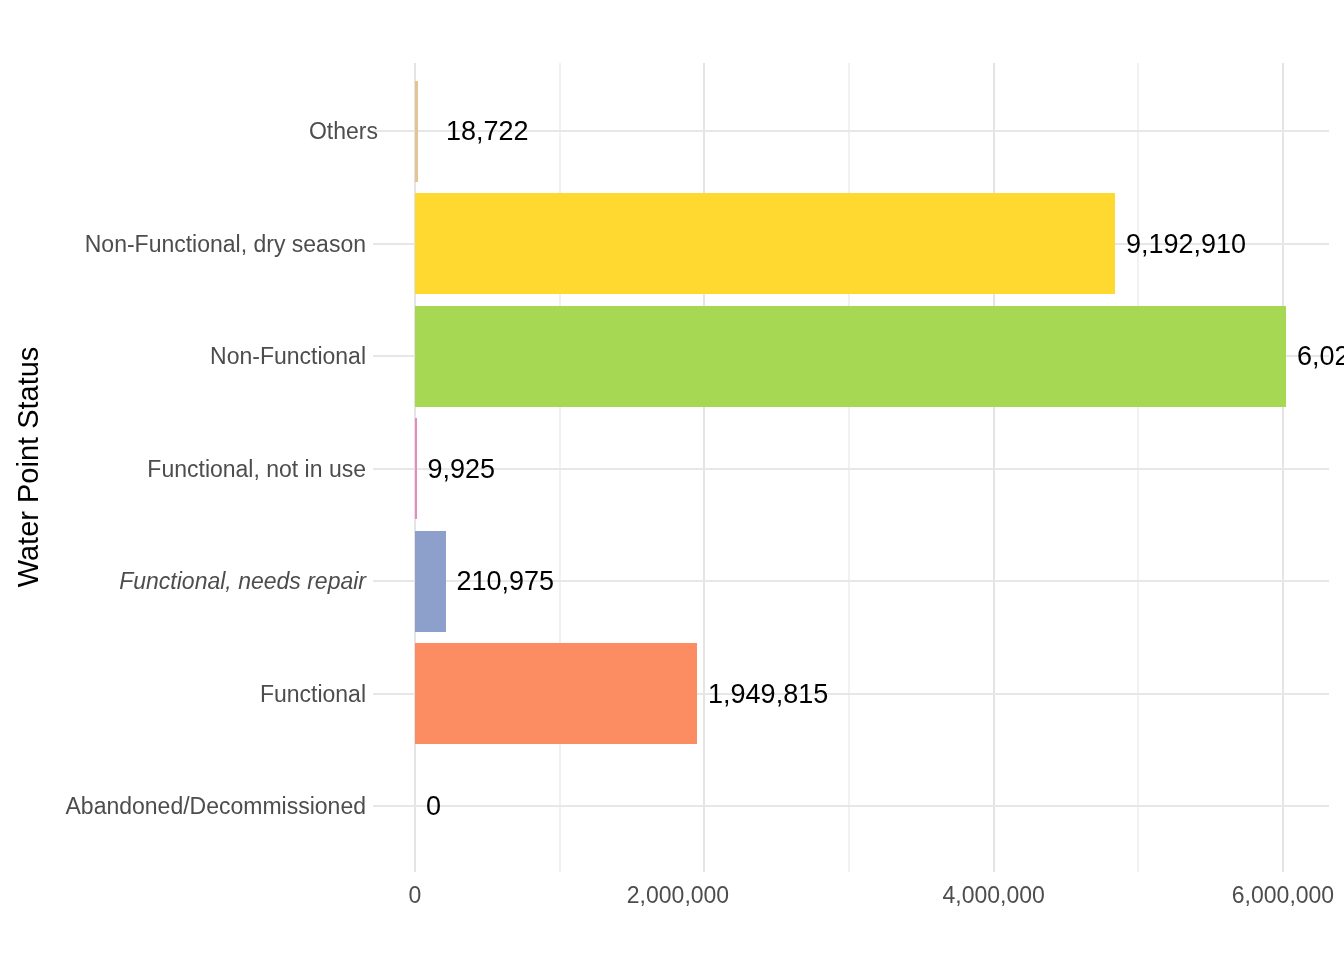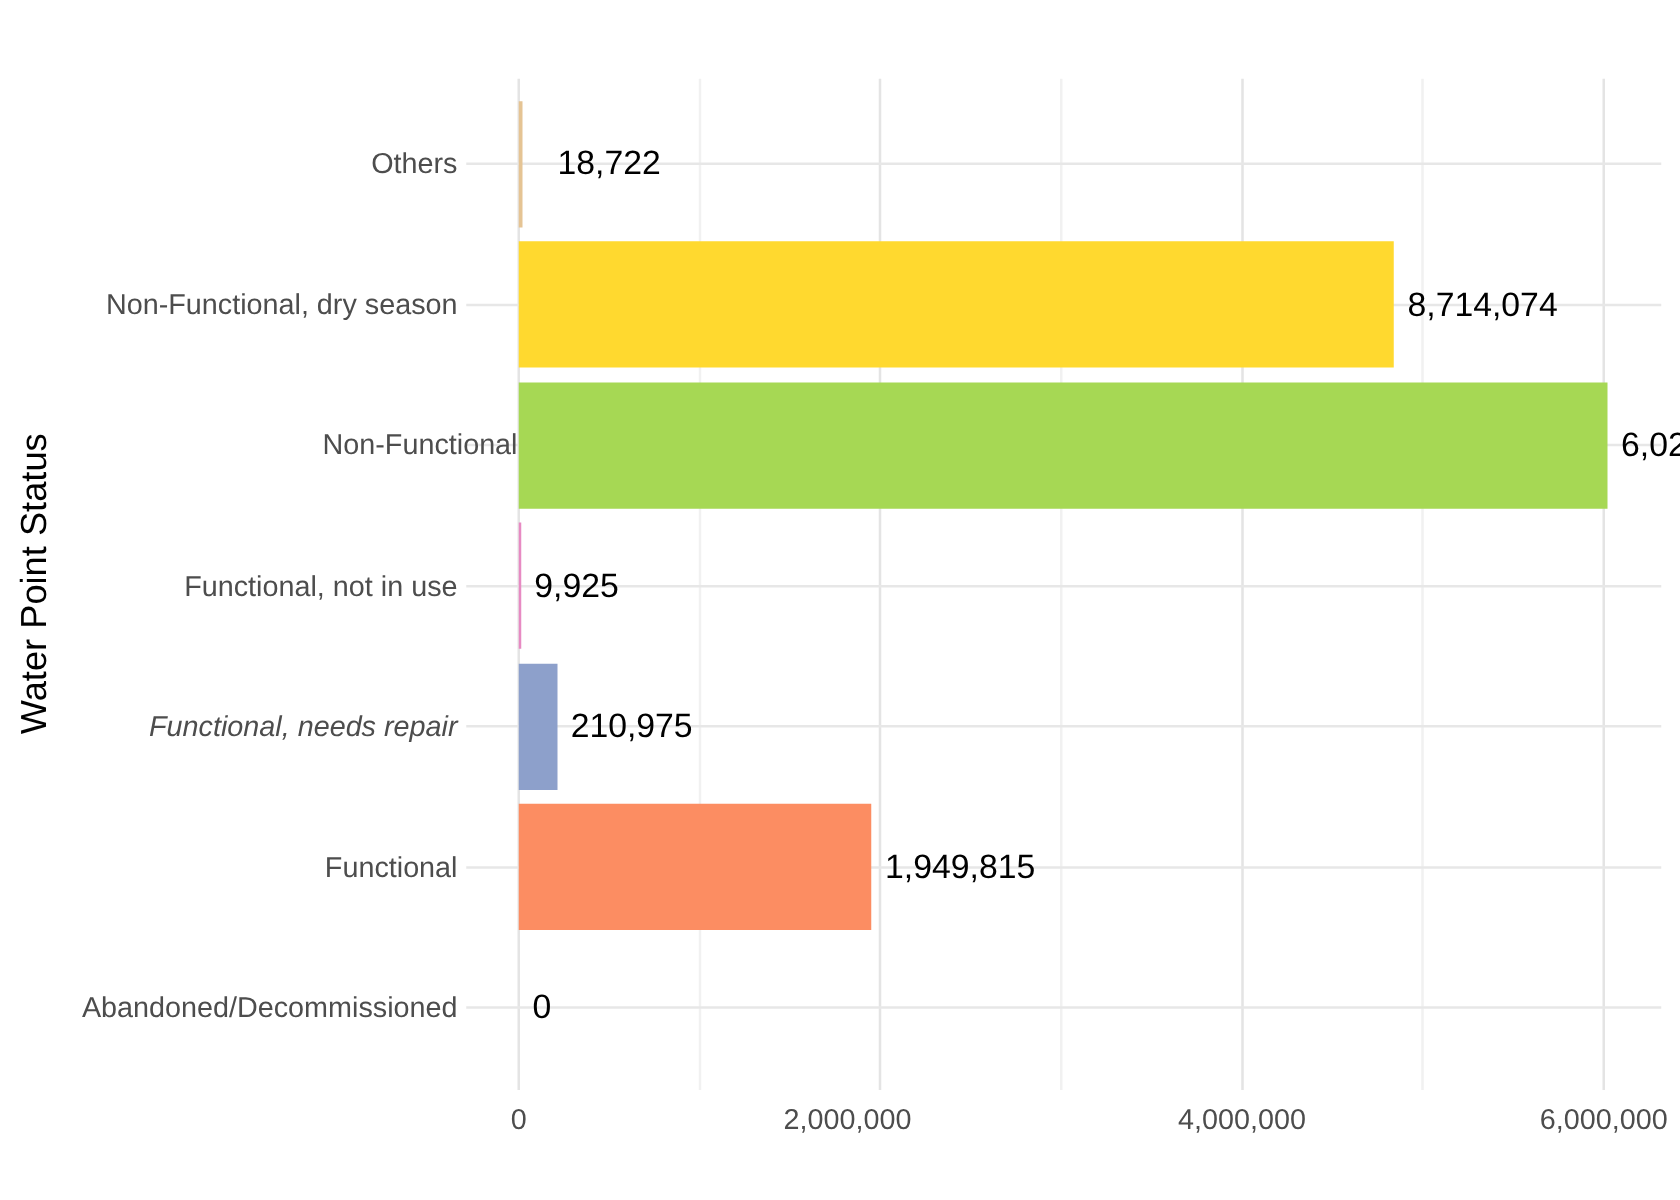--- a/index.html
+++ b/index.html
@@ -108,29 +108,29 @@
       <div class="gridline-h" style="top: 580px;"></div>
       <div class="gridline-h" style="top: 692.5px;"></div>
       <div class="gridline-h" style="top: 805px;"></div>
       <div class="bar" style="left: 415px; top: 80.5px; width: 2.70845px; height: 101px; background: rgb(229, 196, 148);"></div>
       <div class="bar" style="left: 415px; top: 193px; width: 700.022px; height: 101px; background: rgb(255, 217, 47);"></div>
       <div class="bar" style="left: 415px; top: 305.5px; width: 870.893px; height: 101px; background: rgb(166, 216, 84);"></div>
       <div class="bar" style="left: 415px; top: 418px; width: 1.5px; height: 101px; background: rgb(231, 138, 195);"></div>
       <div class="bar" style="left: 415px; top: 530.5px; width: 30.521px; height: 101px; background: rgb(141, 160, 203);"></div>
       <div class="bar" style="left: 415px; top: 643px; width: 282.073px; height: 101px; background: rgb(252, 141, 98);"></div>
       <div class="bar-value-label" style="left: 446px; top: 131px;">18,722</div>
-      <div class="bar-value-label" style="left: 1126.02px; top: 243.5px;">8,714,074</div>
+      <div class="bar-value-label" style="left: 1126.02px; top: 243.5px;">9,192,910</div>
       <div class="bar-value-label" style="left: 1296.89px; top: 356px;">6,020,000</div>
       <div class="bar-value-label" style="left: 427.436px; top: 468.5px;">9,925</div>
       <div class="bar-value-label" style="left: 456.521px; top: 581px;">210,975</div>
       <div class="bar-value-label" style="left: 708.073px; top: 693.5px;">1,949,815</div>
       <div class="bar-value-label" style="left: 426px; top: 806px;">0</div>
-      <div class="y-tick-label" style="top: 131px;">Others</div>
+      <div class="y-tick-label" style="top: 131px; padding-left: 12px;">Others</div>
       <div class="y-tick-label" style="top: 243.5px;">Non-Functional, dry season</div>
-      <div class="y-tick-label" style="top: 356px; padding-left: 48px;">Non-Functional</div>
+      <div class="y-tick-label" style="top: 356px;">Non-Functional</div>
       <div class="y-tick-label" style="top: 468.5px;">Functional, not in use</div>
       <div class="y-tick-label" style="top: 581px; font-style: italic;">Functional, needs repair</div>
       <div class="y-tick-label" style="top: 693.5px;">Functional</div>
       <div class="y-tick-label" style="top: 806px;">Abandoned/Decommissioned</div>
       <div class="x-tick-label" style="left: 415px;">0</div>
       <div class="x-tick-label" style="left: 678px;">2,000,000</div>
       <div class="x-tick-label" style="left: 993.667px;">4,000,000</div>
       <div class="x-tick-label" style="left: 1283px;">6,000,000</div>
     </div>
 </div>

